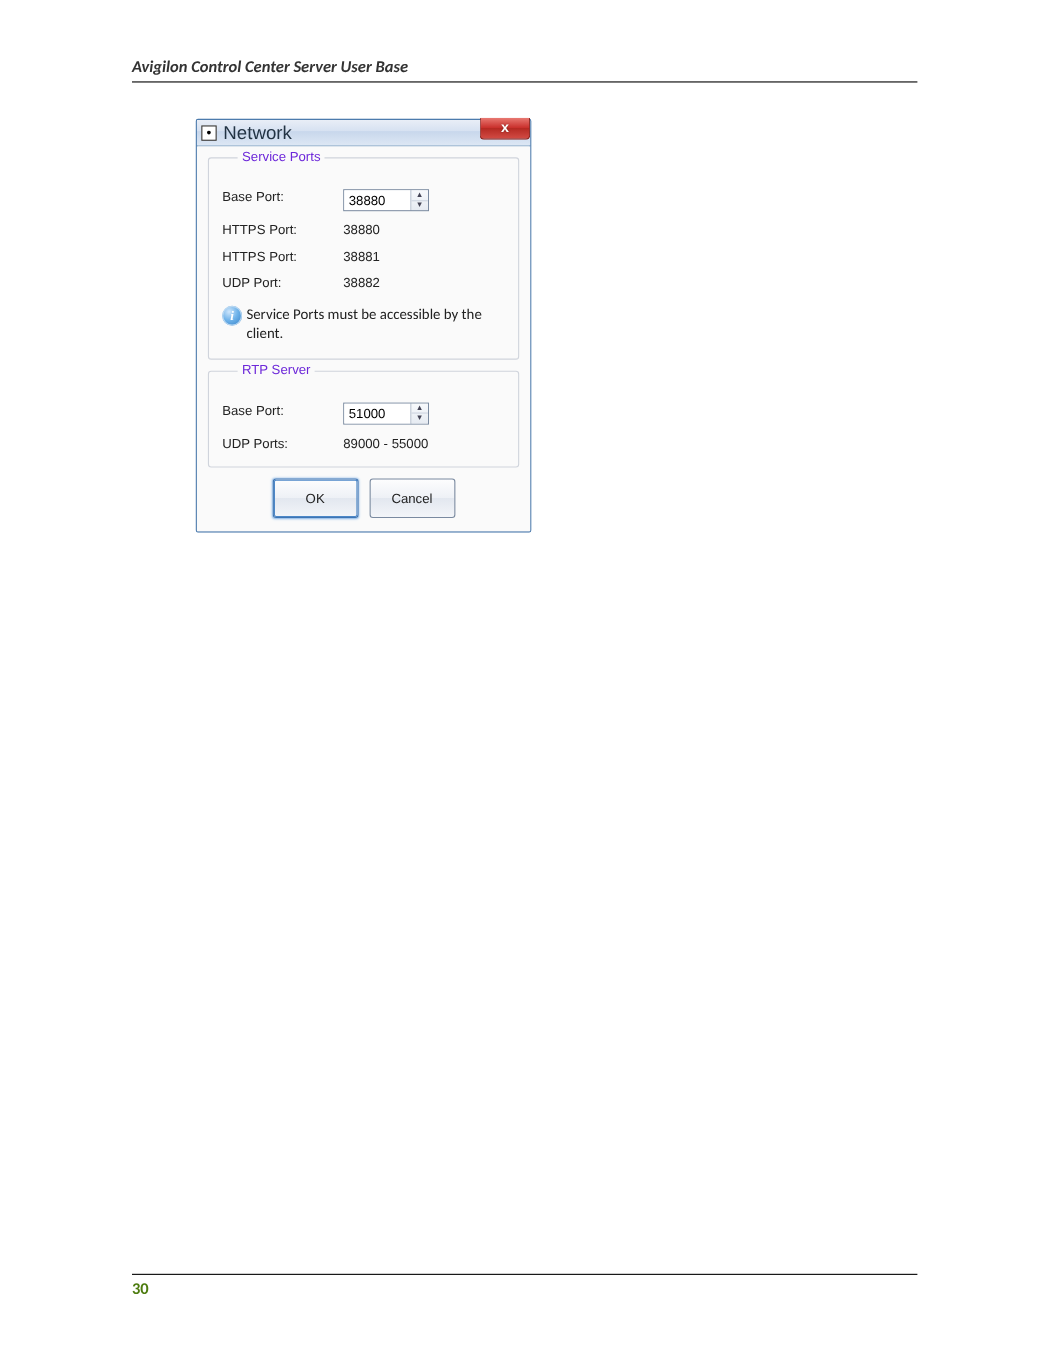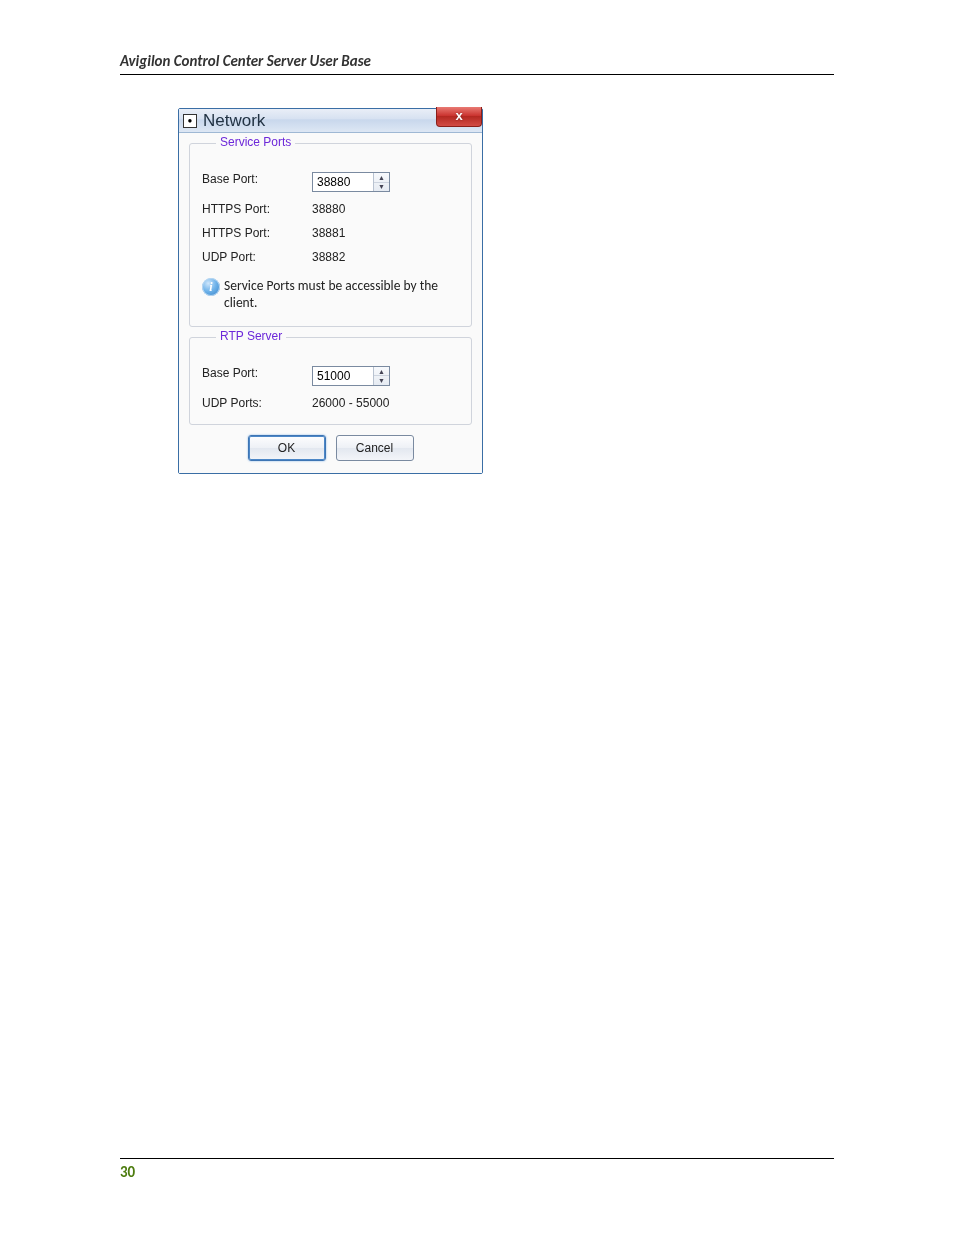--- a/index.html
+++ b/index.html
@@ -172,21 +172,21 @@
       line-height: 1.25;
     }
     .button-row {
       display: flex;
       justify-content: center;
       gap: 10px;
       margin-top: 2px;
     }
     .win-btn {
       min-width: 78px;
-      height: 26px;
+      height: 36px;
       border: 1px solid #7a8aa0;
       border-radius: 3px;
       background: linear-gradient(#fdfdfe,#eef1f6 48%,#e2e7ef 49%,#f3f5f9);
       font-family: Tahoma, "Segoe UI", Arial, sans-serif;
       font-size: 12px;
       color: #222;
       cursor: pointer;
     }
     .win-btn.default {
       box-shadow: 0 0 0 1px #4c87c7 inset, 0 0 2px #7fb1e6;
@@ -265,21 +265,21 @@
             <input type="text" value="51000" style="">
             <span class="arrows">
               <div>▲</div>
               <div>▼</div>
             </span>
           </span>
         </div>
 
         <div class="row">
           <span class="lbl">UDP Ports:</span>
-          <span class="val">26000 - 55000</span>
+          <span class="val">89000 - 55000</span>
         </div>
       </div>
 
       <div class="button-row">
         <button class="win-btn default">OK</button>
         <button class="win-btn">Cancel</button>
       </div>
 
     </div>
   </div>

